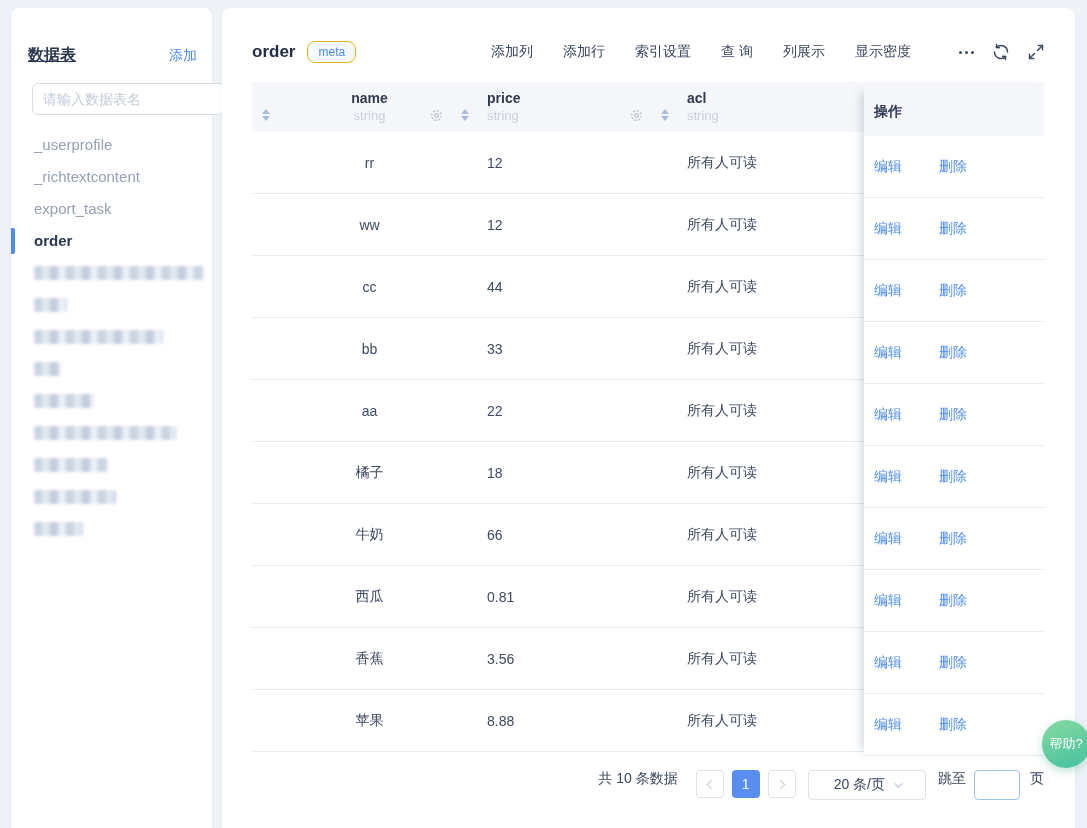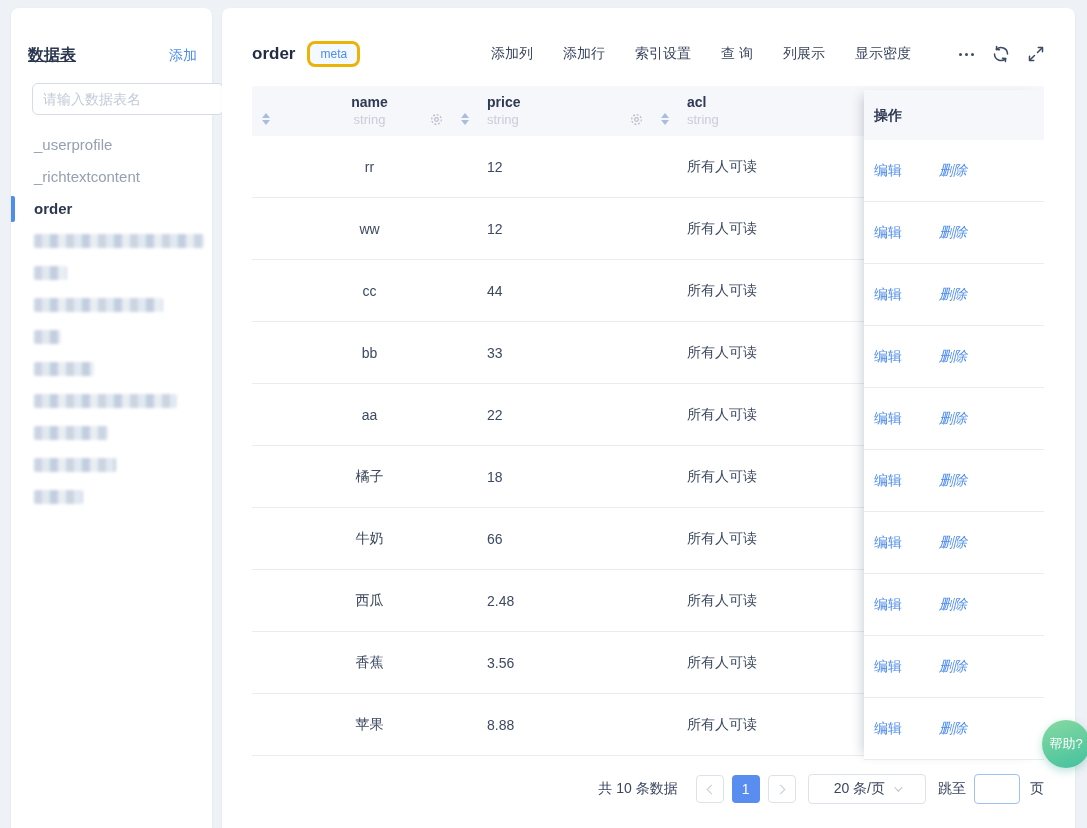--- a/index.html
+++ b/index.html
@@ -36,21 +36,21 @@
         background-image:
           repeating-linear-gradient(90deg,#c3cede 0 8px,#dde4ee 8px 16px,#b9c6d8 16px 24px,#e6ebf3 24px 32px);
         opacity:.85; }
 
   
   .main { left:222px; width:853px; padding:0 31px 0 30px; }
   .main-head { display:flex; justify-content:space-between; align-items:center; margin-top:33px; }
   .title-wrap { display:flex; align-items:center; }
   .main-title { font-size:17px; font-weight:bold; color:#222c44; }
   .badge { margin-left:12px; font-size:12px; color:#4e8cee; background:#f4f9ff;
-           border:3px solid #eab308; border-radius:8px; padding:2px 10px; line-height:16px; }
+           border:1px solid #eab308; border-radius:8px; padding:2px 10px; line-height:16px; }
   .toolbar { display:flex; align-items:center; }
   .tb-link { font-size:14px; color:#3a465f; text-decoration:none; cursor:pointer; margin-left:30px; }
   .tb-icons { display:flex; align-items:center; margin-left:30px; }
   .icon-btn { display:flex; align-items:center; justify-content:center; cursor:pointer;
               margin-left:18px; }
   .dots { display:flex; gap:3px; }
   .dots i { width:3px; height:3px; border-radius:50%; background:#3e4a63; }
 
   
   .table-wrap { position:relative; margin-top:19px; width:792px; }
@@ -71,24 +71,24 @@
   .w-name { width:199px;text-align:center; } .w-price { width:200px; } .w-acl { flex:1; }
 
   
   .ops-col { position:absolute; top:4px; right:0; width:180px;
              box-shadow:-8px 0 10px -6px rgba(55,70,100,.25); }
   .ops-head { height:50px; line-height:50px; background:#f6f7fa; padding-left:10px;
               font-size:14px; font-weight:bold; color:#2e3a54; }
   .ops-cell { height:62px; display:flex; align-items:center; background:#fff;
               border-bottom:1px solid #e9edf2; padding-left:10px; }
   .ops-cell a { font-size:14px; color:#4e8cee; text-decoration:none; cursor:pointer; }
-  .ops-cell a + a { margin-left:37px;font-style:italic; }
-
-  
-  .pagination { display:flex; justify-content:flex-end; align-items:center;
+  .ops-cell a + a { margin-left:37px; }
+
+  
+  .pagination { display:flex; justify-content:flex-end; 
                 margin-top:18px; font-size:14px; color:#3a465f; }
   .pg-total { margin-right:10px; }
   .pg-btn { width:28px; height:28px; border:1px solid #dde2ea; border-radius:4px;
             background:#fff; display:flex; align-items:center; justify-content:center;
             margin-left:8px; cursor:pointer; }
   .chev { width:7px; height:7px; border:0 solid #c6cdd8; }
   .chev-left  { border-left-width:1.5px; border-bottom-width:1.5px; transform:rotate(45deg); margin-left:3px; }
   .chev-right { border-right-width:1.5px; border-top-width:1.5px; transform:rotate(45deg); margin-right:3px; }
   .pg-page { width:28px; height:28px; border-radius:4px; background:#5a8df0; color:#fff;
              display:flex; align-items:center; justify-content:center; margin-left:8px;
@@ -116,20 +116,21 @@
 
 <aside class="card sidebar">
   <div class="sb-head">
     <h2 class="sb-title">数据表</h2>
     <a class="sb-add">添加</a>
   </div>
   <input class="sb-search" placeholder="请输入数据表名" style="">
   <ul class="sb-list" id="sb-list">
       <li class="sb-item">_userprofile</li>
       <li class="sb-item">_richtextcontent</li>
+      <li class="sb-item">export_task</li>
       <li class="sb-item selected">order</li>
       <li class="sb-item redacted">
         <div class="px" style="width: 170px;"></div>
       </li>
       <li class="sb-item redacted">
         <div class="px" style="width: 33px;"></div>
       </li>
       <li class="sb-item redacted">
         <div class="px" style="width: 129px;"></div>
       </li>
@@ -271,21 +272,21 @@
           <div class="td w-price">18</div>
           <div class="td w-acl">所有人可读</div>
         </div>
         <div class="tr">
           <div class="td w-name">牛奶</div>
           <div class="td w-price">66</div>
           <div class="td w-acl">所有人可读</div>
         </div>
         <div class="tr">
           <div class="td w-name">西瓜</div>
-          <div class="td w-price">2.48</div>
+          <div class="td w-price">0.81</div>
           <div class="td w-acl">所有人可读</div>
         </div>
         <div class="tr">
           <div class="td w-name">香蕉</div>
           <div class="td w-price">3.56</div>
           <div class="td w-acl">所有人可读</div>
         </div>
         <div class="tr">
           <div class="td w-name">苹果</div>
           <div class="td w-price">8.88</div>

